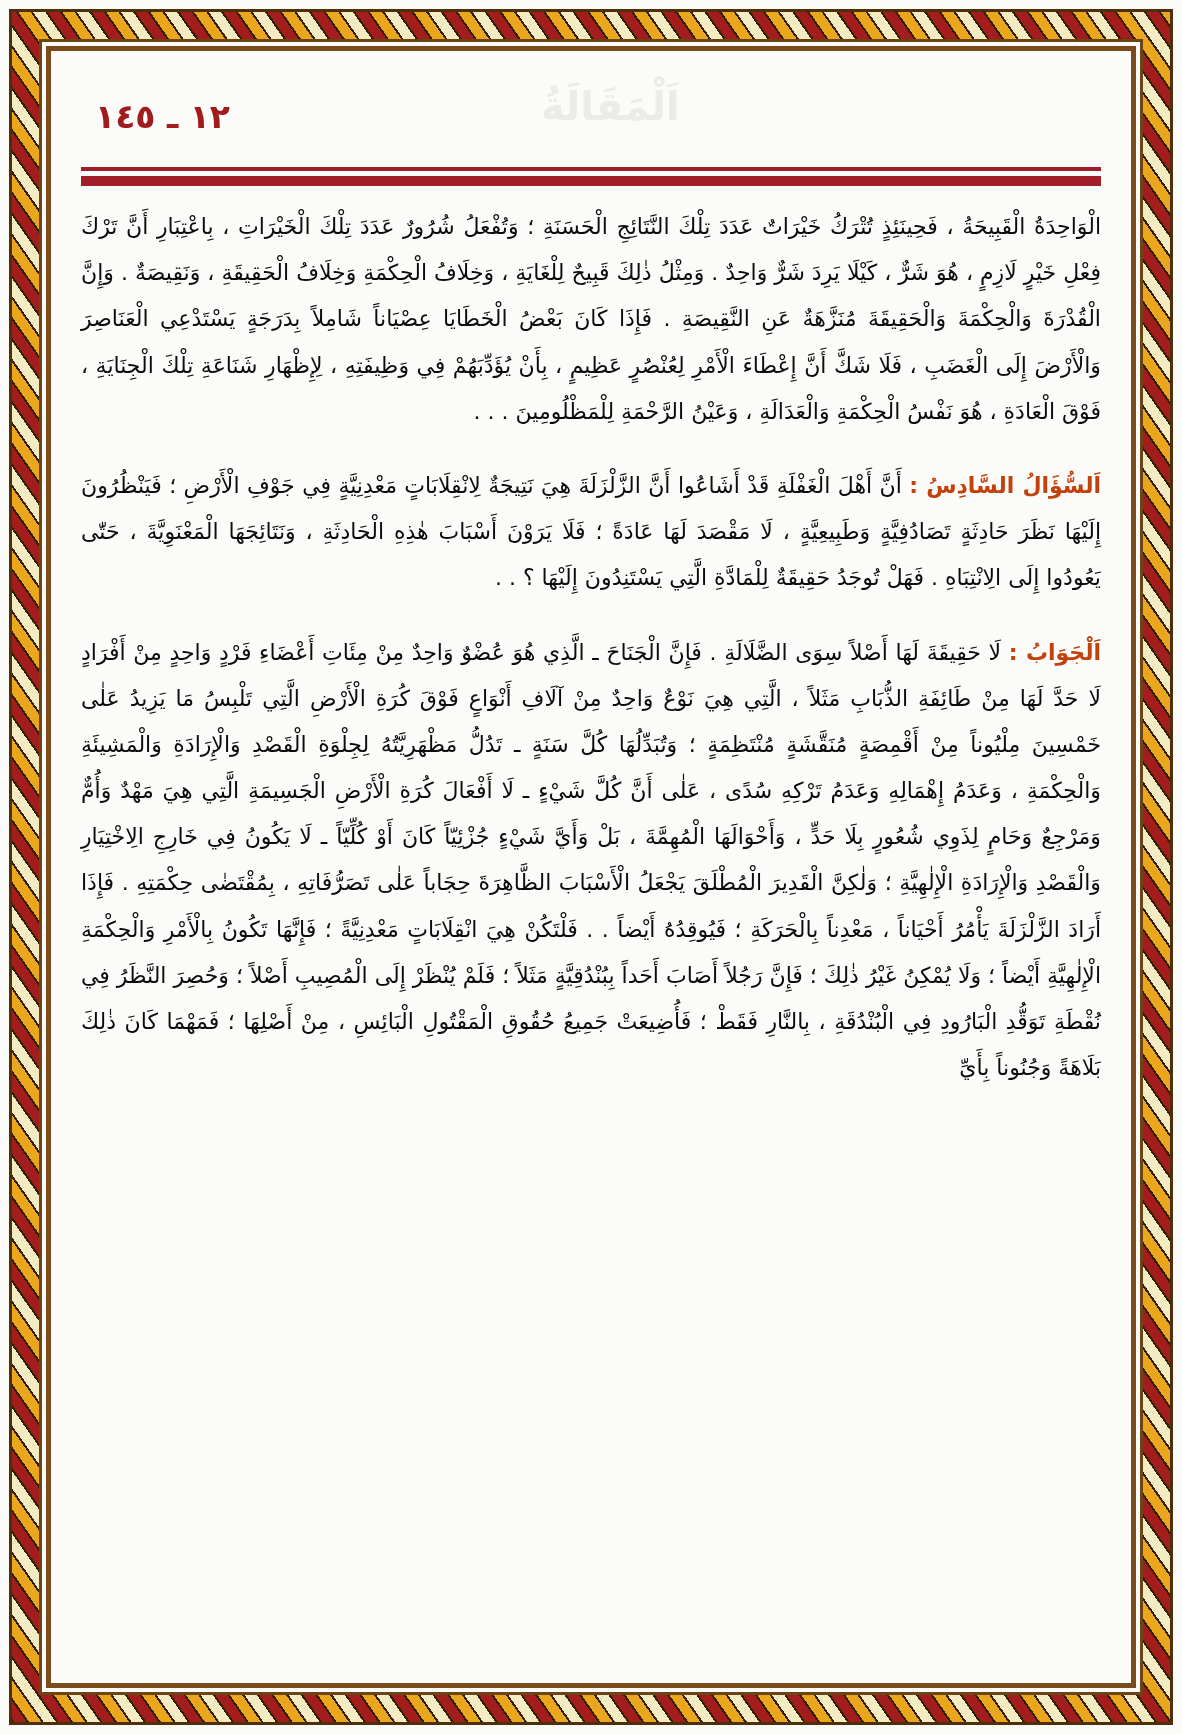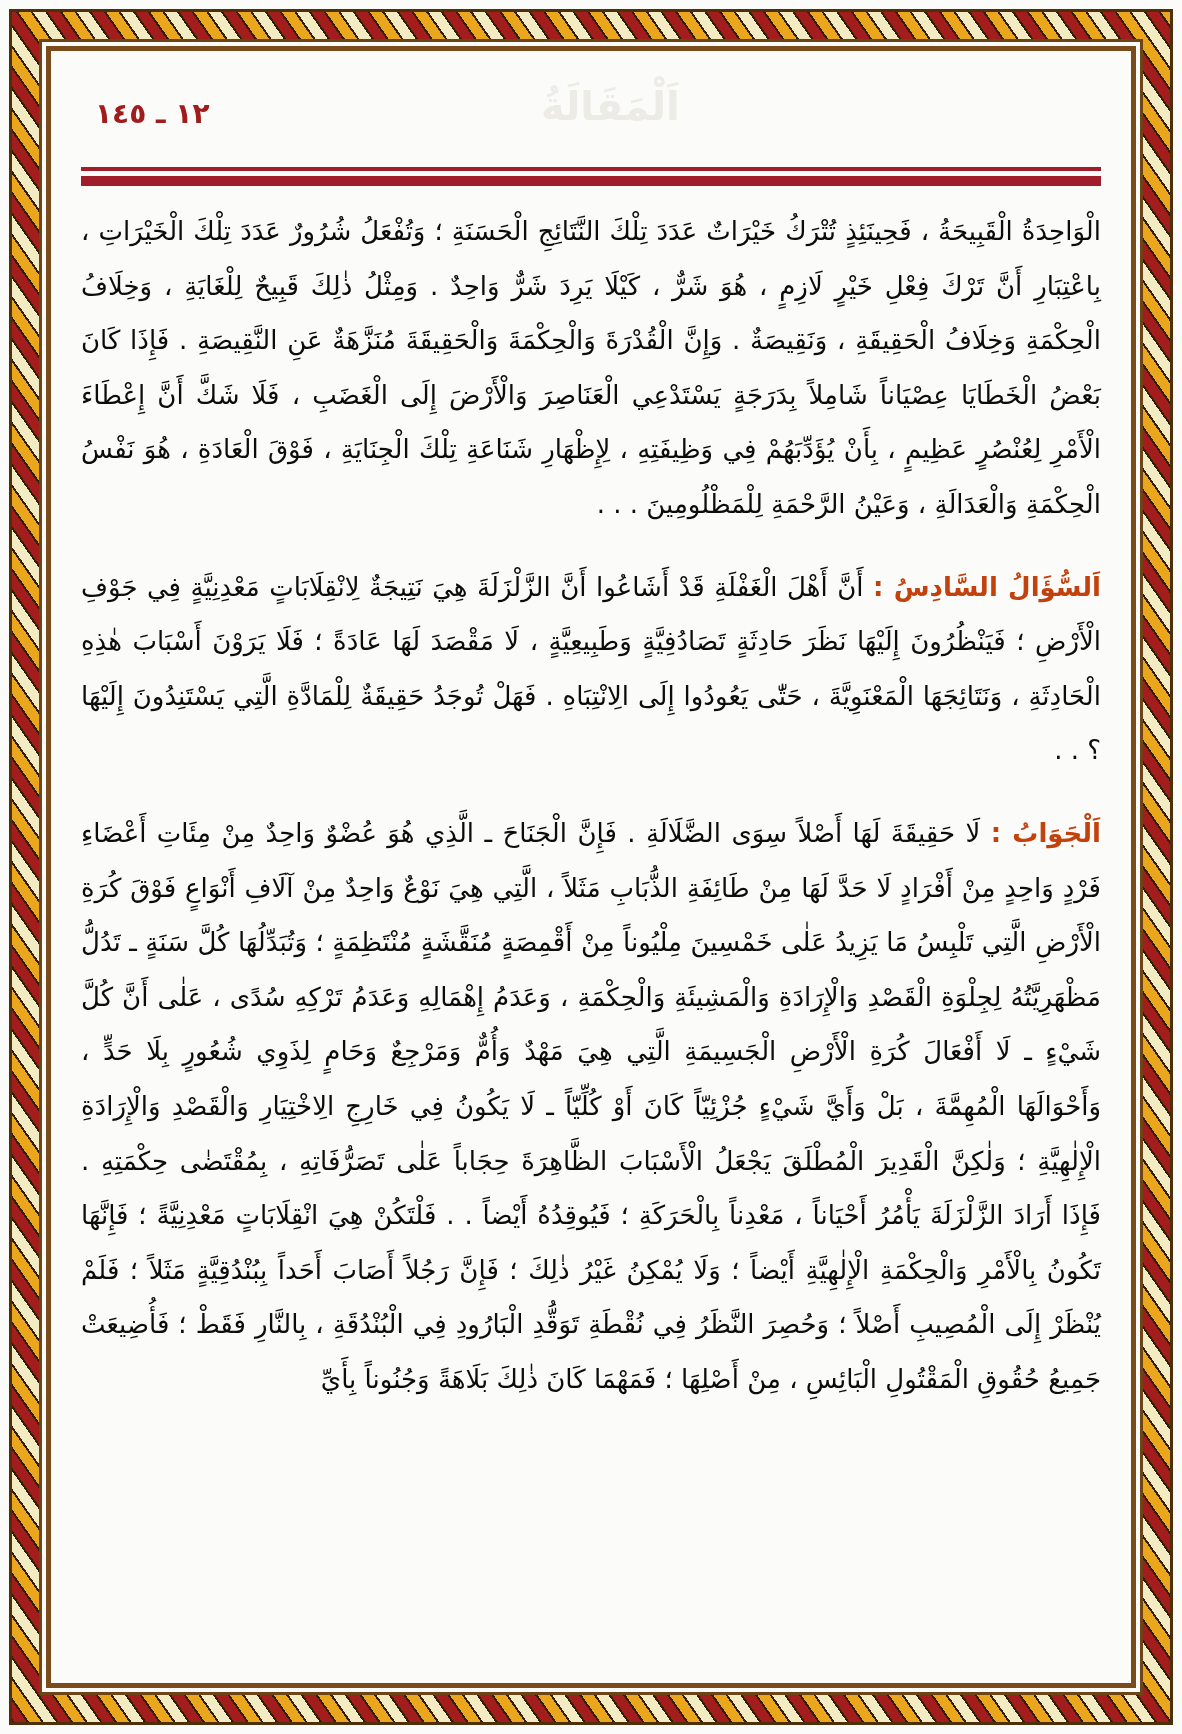--- a/index.html
+++ b/index.html
@@ -53,21 +53,21 @@
   
   .header {
     position: relative;
     height: 94px;
   }
   .page-number {
     position: absolute;
     left: 14px;
     top: 28px;
     color: #a11c1c;
-    font-size: 28px;
+    font-size: 33px;
     font-weight: bold;
     letter-spacing: 2px;
     direction: rtl;
   }
   .title-wrap {
     position: absolute;
     left: 0;
     right: 0;
     top: 20px;
     text-align: center;
@@ -103,21 +103,21 @@
   }
   .rule-thick {
     height: 10px;
     background: #a01d2a;
   }
   
   .content {
     direction: rtl;
     text-align: justify;
     color: #0c0c0c;
-    font-size: 26px;
+    font-size: 22px;
     line-height: 2.1;
     padding-top: 18px;
   }
   .content p {
     margin: 0 0 28px 0;
   }
   .lead {
     color: #c2410c;
     font-weight: bold;
   }

